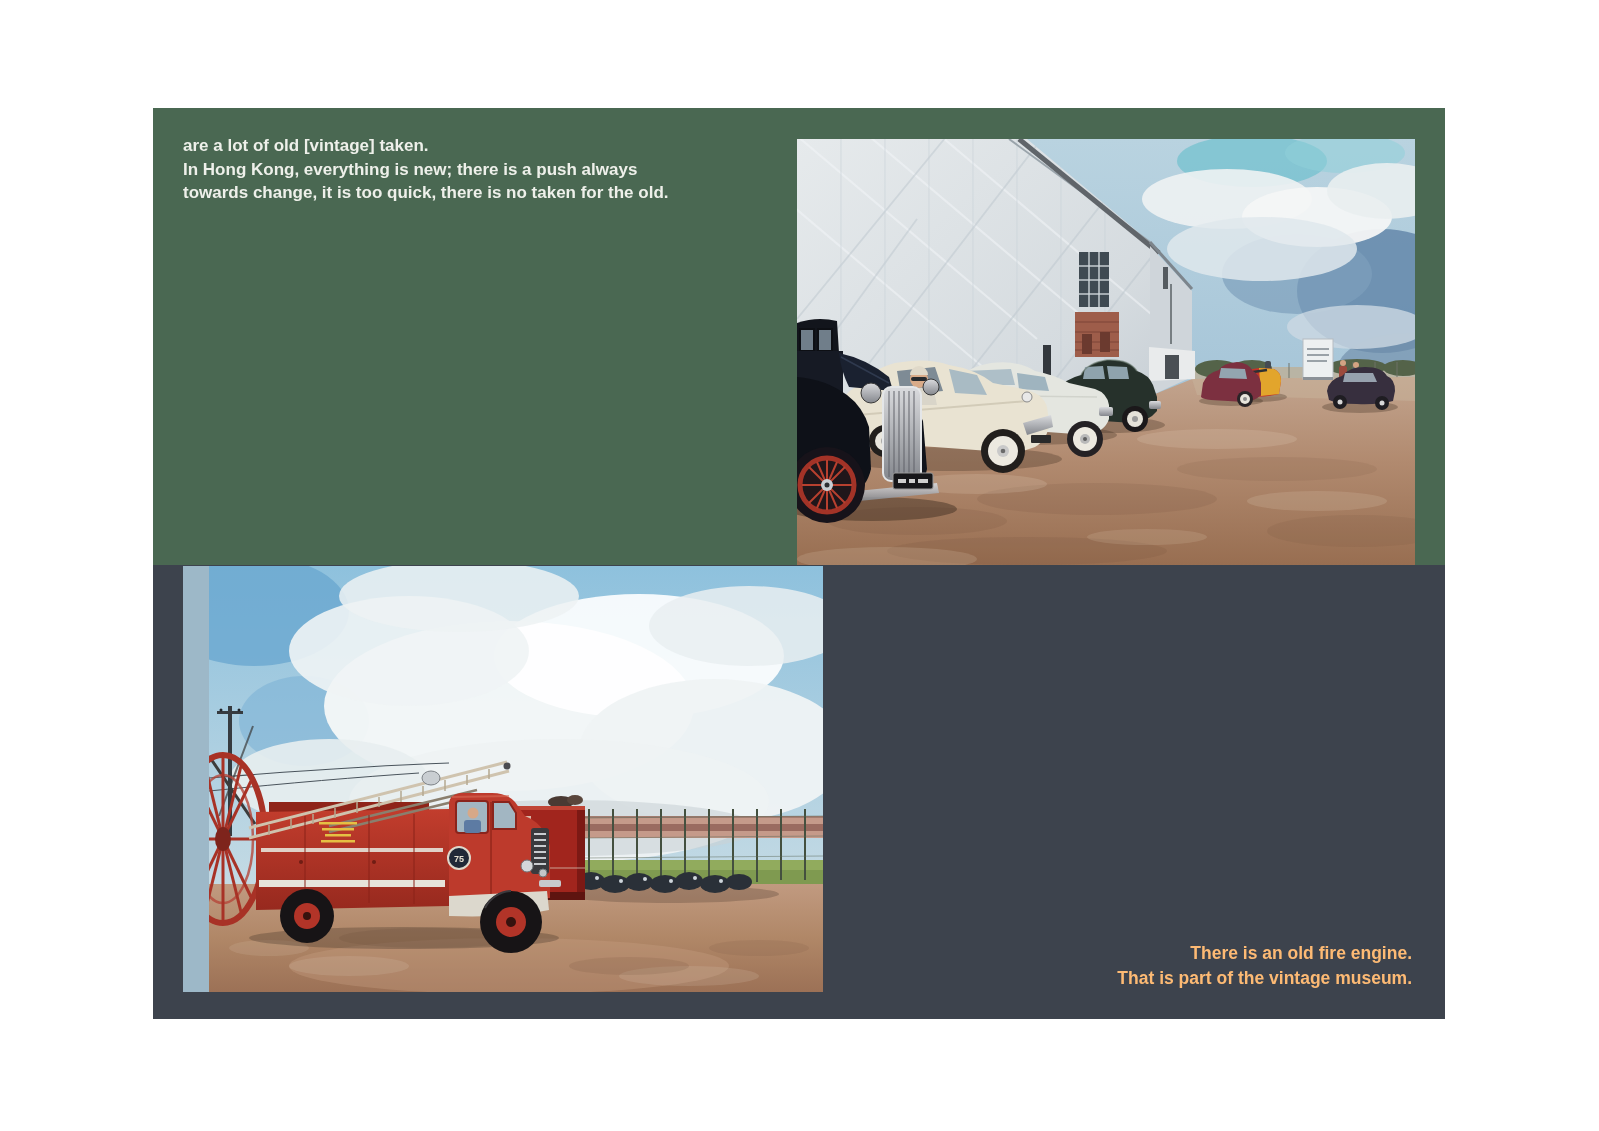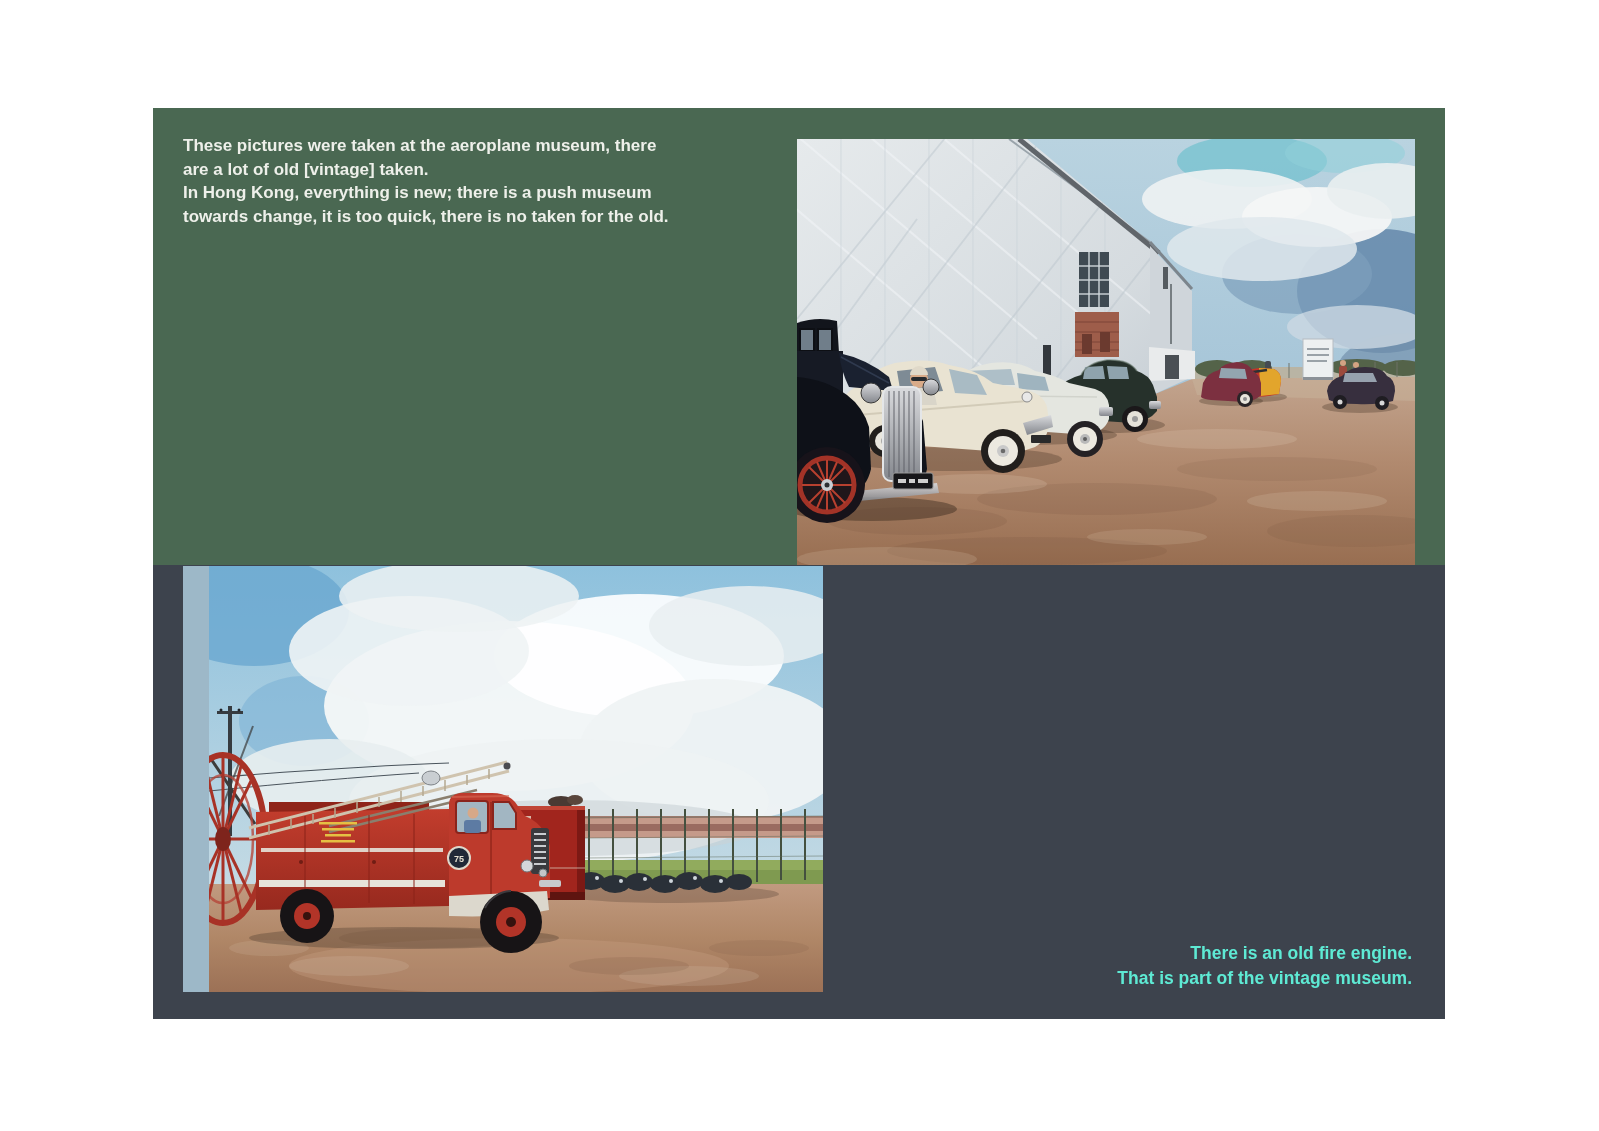--- a/index.html
+++ b/index.html
@@ -13,34 +13,33 @@
   .photo{position:absolute;overflow:hidden;background:#9db8c8;}
   .photo svg{display:block;width:100%;height:100%;}
   .photo-cars{left:797px;top:139px;width:618px;height:426px;}
   .photo-fire{left:183px;top:566px;width:614px;height:426px;}
   .intro{
     position:absolute;left:183px;top:134px;width:640px;
     color:#eef0ea;font-weight:bold;font-size:17px;line-height:23.5px;
   }
   .caption{
     position:absolute;right:187px;top:941px;width:560px;text-align:right;
-    color:#5eead4;font-weight:bold;font-size:17.5px;line-height:25px;
+    color:#fdba74;font-weight:bold;font-size:17.5px;line-height:25px;
   }
   .line{display:block;}
 </style>
 </head>
 <body>
 
 <div class="page">
 
   <section class="panel panel-green">
     <p class="intro" style="margin:0;position:absolute;left:30px;top:26px;width:600px;">
-      <span class="line">These pictures were taken at the aeroplane museum, there</span>
       <span class="line">are a lot of old [vintage] taken.</span>
-      <span class="line">In Hong Kong, everything is new; there is a push museum</span>
+      <span class="line">In Hong Kong, everything is new; there is a push always</span>
       <span class="line">towards change, it is too quick, there is no taken for the old.</span>
     </p>
   </section>
 
   <section class="panel panel-slate">
     <p class="caption" style="margin:0;position:absolute;right:33px;top:376px;width:560px;">
       <span class="line">There is an old fire engine.</span>
       <span class="line">That is part of the vintage museum.</span>
     </p>
   </section>

